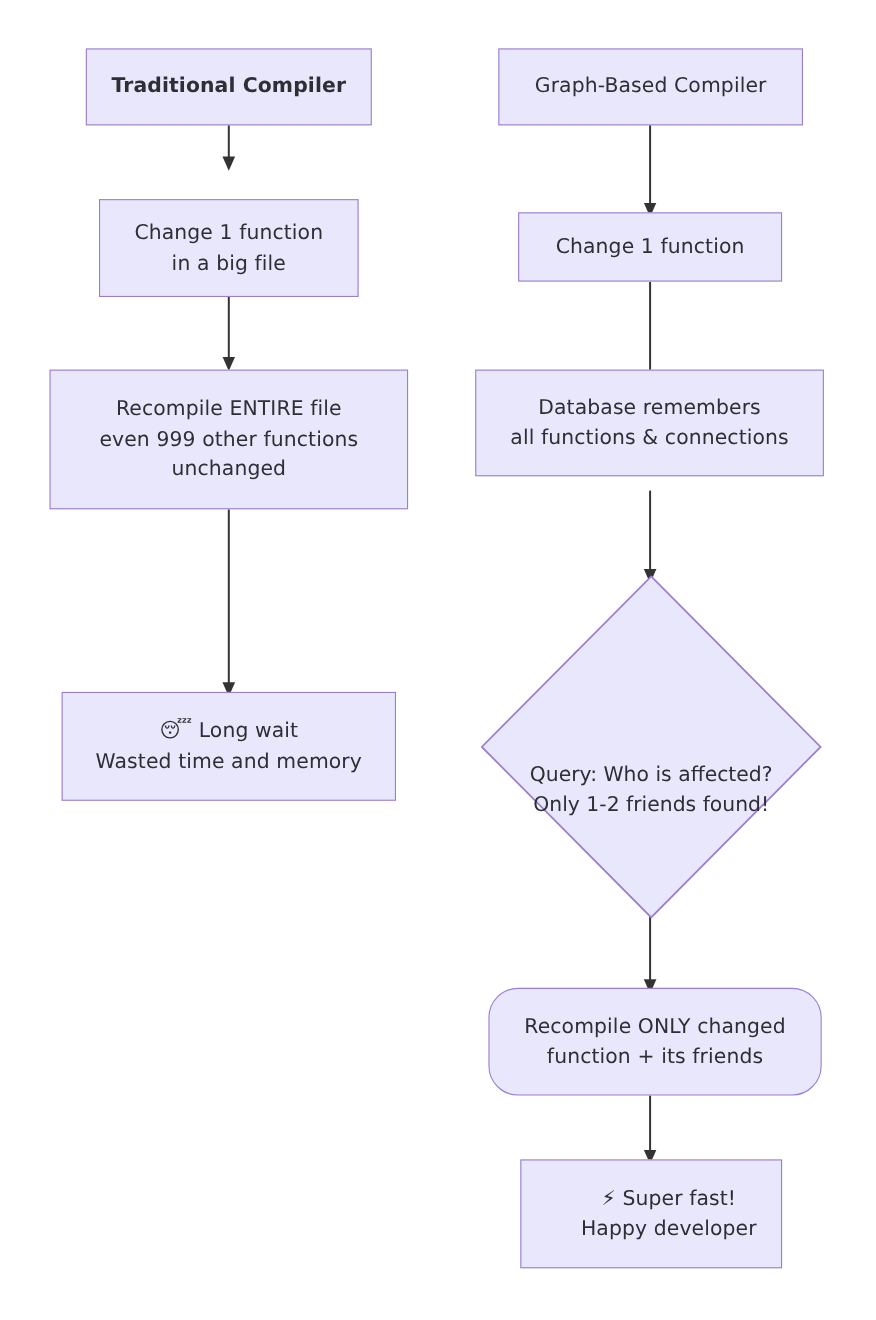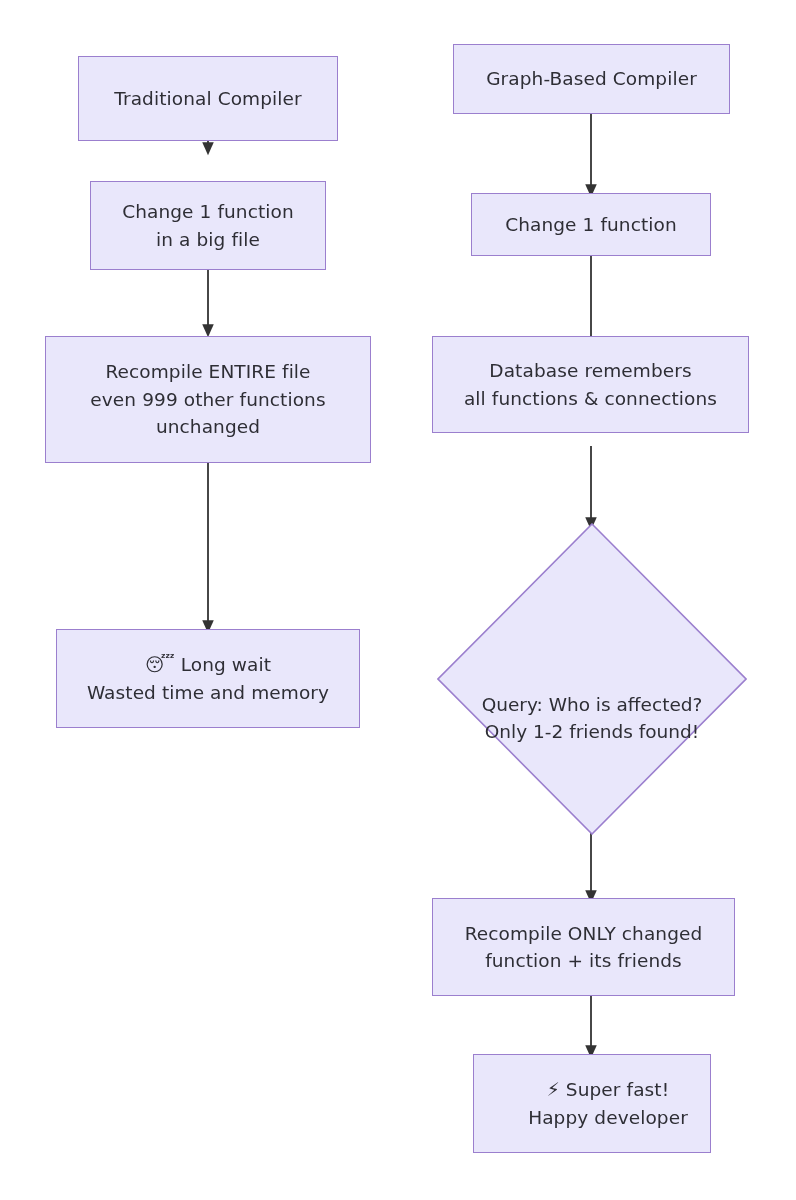--- a/index.html
+++ b/index.html
@@ -87,21 +87,21 @@
     <line x1="208" y1="270" x2="208" y2="330" stroke="#333333" stroke-width="1.8" marker-end="url(#arrowhead)"></line>
     <line x1="208" y1="463" x2="208" y2="626" stroke="#333333" stroke-width="1.8" marker-end="url(#arrowhead)"></line>
 
     <line x1="591" y1="113" x2="591" y2="190" stroke="#333333" stroke-width="1.8" marker-end="url(#arrowhead)"></line>
     <line x1="591" y1="256" x2="591" y2="344" stroke="#333333" stroke-width="1.8" marker-end="url(#arrowhead)"></line>
     <line x1="591" y1="446" x2="591" y2="523" stroke="#333333" stroke-width="1.8" marker-end="url(#arrowhead)"></line>
     <line x1="591" y1="833" x2="591" y2="896" stroke="#333333" stroke-width="1.8" marker-end="url(#arrowhead)"></line>
     <line x1="591" y1="996" x2="591" y2="1051" stroke="#333333" stroke-width="1.8" marker-end="url(#arrowhead)"></line>
   </svg>
 
-  <div class="node" style="left:78px; top:56px; width:260px; height:85px;">
+  <div class="node" style="left:78px; top:44px; width:260px; height:70px;font-weight:bold;">
     <span class="node-label">Traditional Compiler</span>
   </div>
 
   <div class="node" style="left:90px; top:181px; width:236px; height:89px;">
     <span class="node-label">Change 1 function
 in a big file</span>
   </div>
 
   <div class="node" style="left:45px; top:336px; width:326px; height:127px;">
     <span class="node-label">Recompile ENTIRE file
@@ -128,21 +128,21 @@
   </div>
 
   <div class="diamond-wrap" style="left:437px; top:523px; width:310px; height:312px;">
     <svg class="diamond-shape" width="310" height="312" viewBox="0 0 310 312">
       <polygon points="155,1 309,156 155,311 1,156" fill="#e9e7fb" stroke="#9b7fce" stroke-width="1.6"></polygon>
     </svg>
     <div class="diamond-text" style="top:128px;margin-top:40px;">Query: Who is affected?
 Only 1-2 friends found!</div>
   </div>
 
-  <div class="node" style="left:432px; top:898px; width:303px; height:98px;">
+  <div class="node" style="left:444px; top:898px; width:303px; height:98px;border-radius:27px;">
     <span class="node-label">Recompile ONLY changed
 function + its friends</span>
   </div>
 
   <div class="node" style="left:473px; top:1054px; width:238px; height:99px;padding-left:32px;">
     <span class="node-label emoji">⚡ Super fast!
 Happy developer</span>
   </div>
 
 </div>

